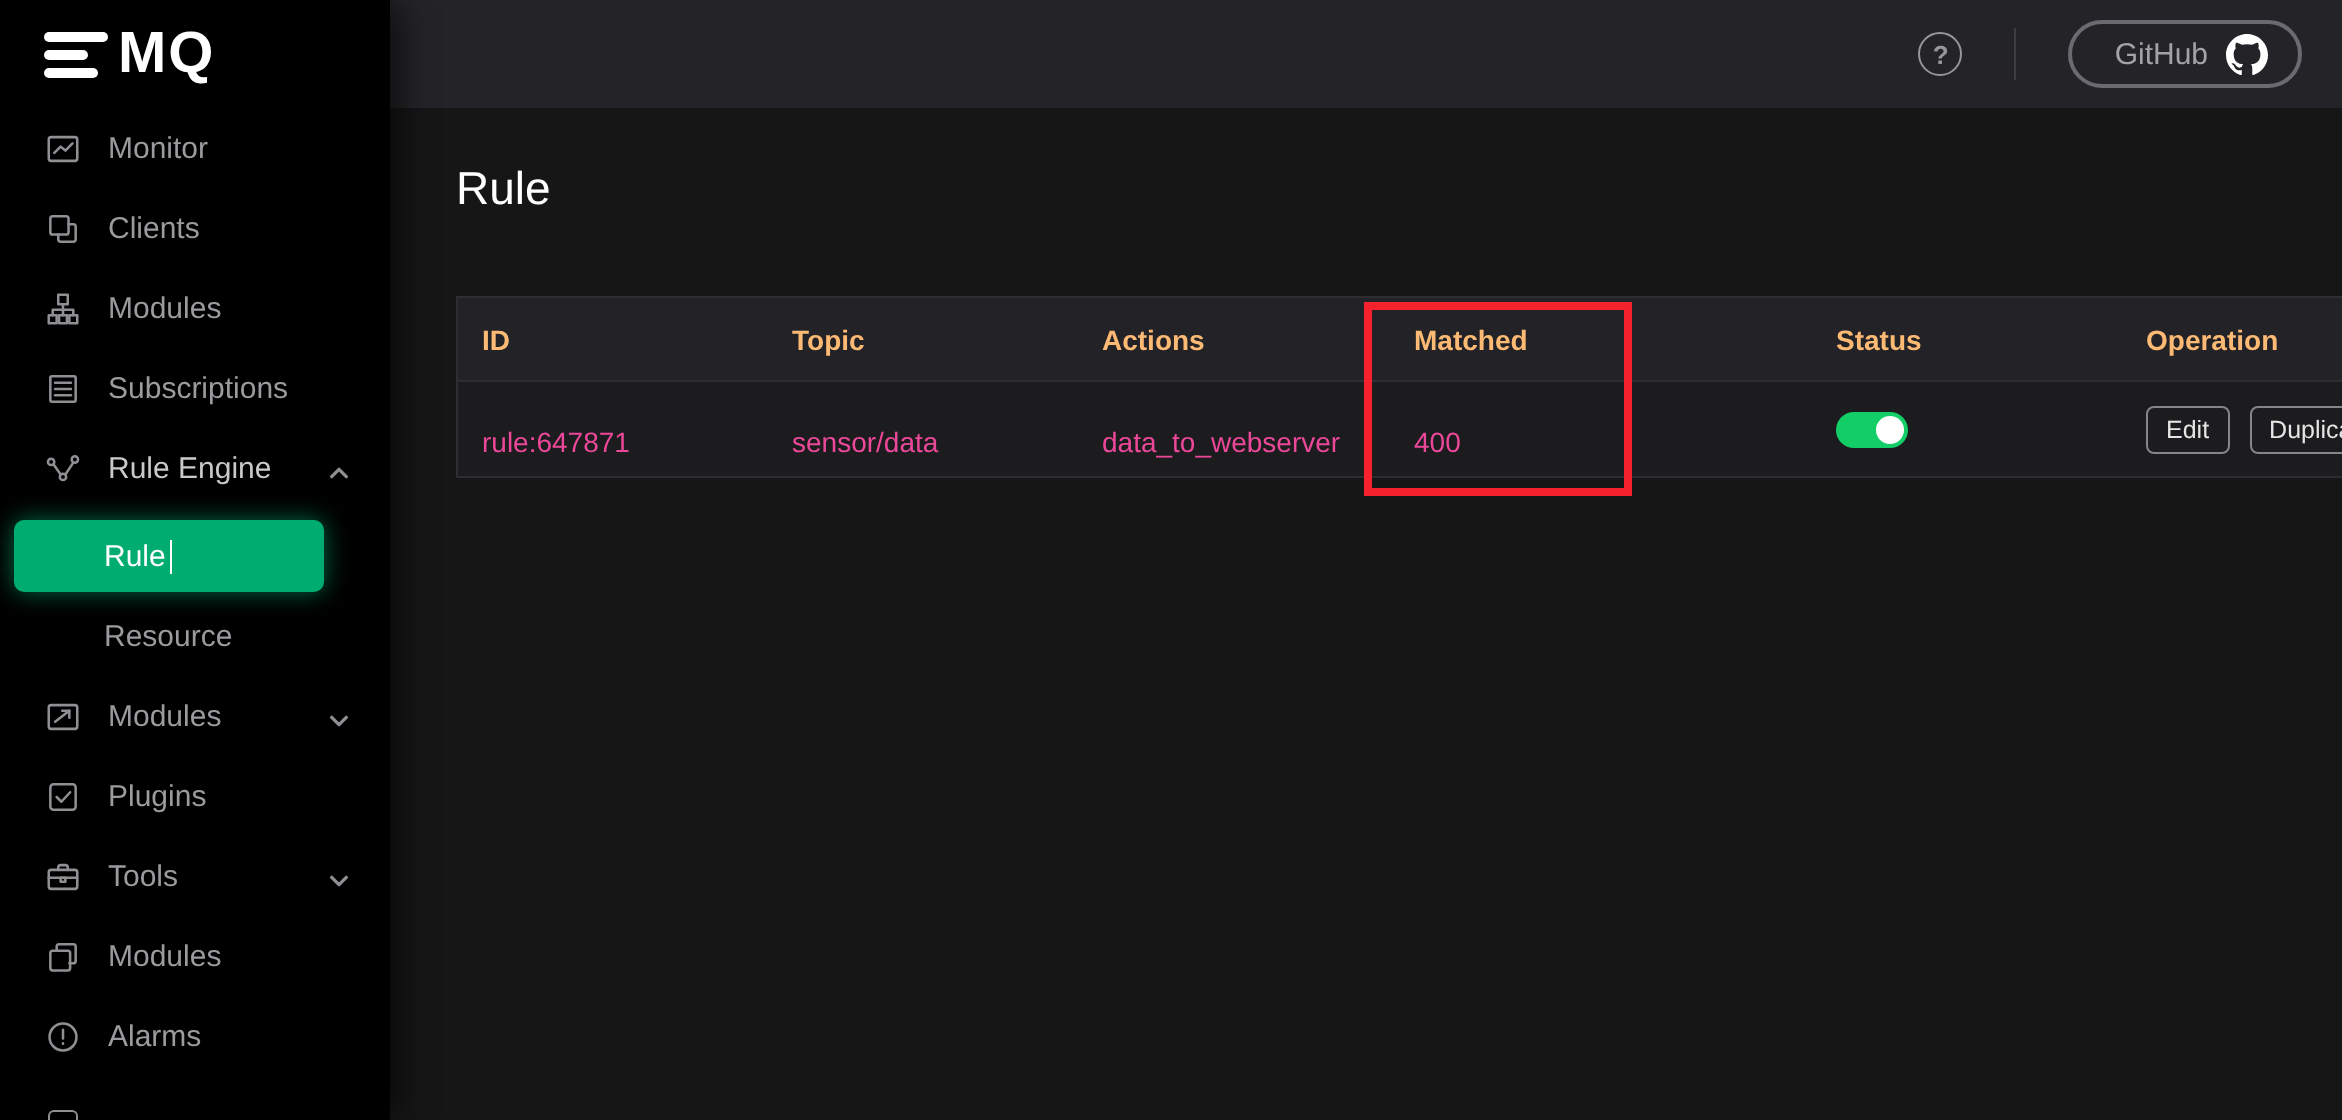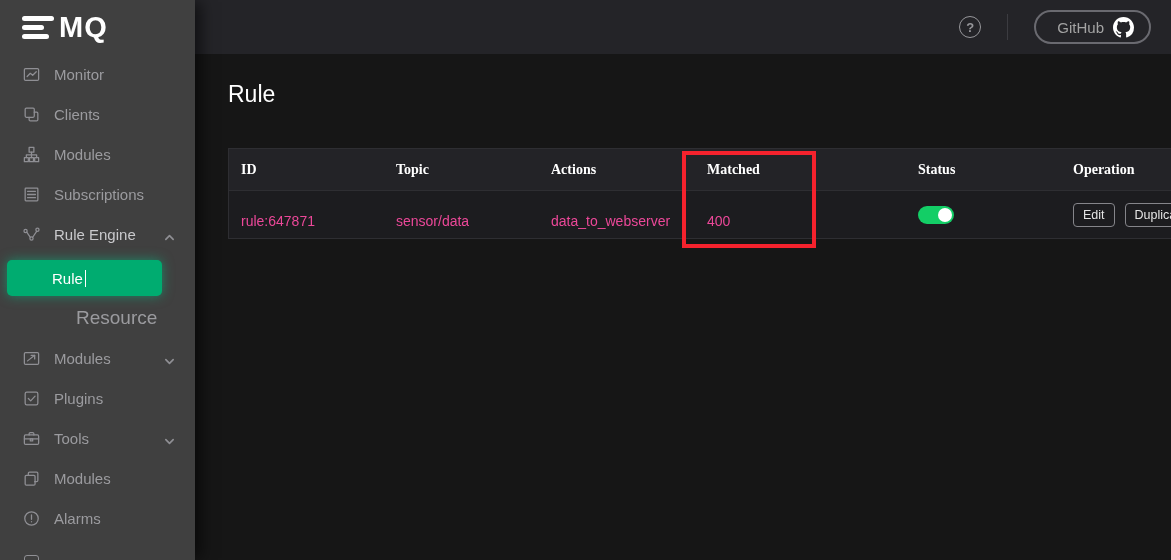--- a/index.html
+++ b/index.html
@@ -7,21 +7,21 @@
   body {
     background: #161616;
     font-family: "Liberation Sans", sans-serif;
     position: relative;
     color: #cfcfd2;
   }
 
   
   .sidebar {
     position: absolute; left: 0; top: 0; width: 195px; height: 560px;
-    background: #404040; z-index: 5;
+    background: #000000; z-index: 5;
     box-shadow: 8px 0 14px -2px rgba(0,0,0,0.55);
   }
   .logo {
     height: 54px; display: flex; align-items: center; padding-left: 22px;
   }
   .logo-bars { display: inline-flex; flex-direction: column; gap: 4px; margin-right: 5px; }
   .logo-bars span { display: block; height: 5px; background: #ffffff; border-radius: 2.5px; }
   .logo-bars span:nth-child(1) { width: 32px; }
   .logo-bars span:nth-child(2) { width: 22px; }
   .logo-bars span:nth-child(3) { width: 27px; }
@@ -39,22 +39,22 @@
   .chevron svg { width: 100%; height: 100%; stroke: #8f8f94; fill: none; stroke-width: 1.8; stroke-linecap: round; stroke-linejoin: round; }
 
   .submenu-active {
     height: 36px; width: 155px; margin: 6px 0 2px 7px; border-radius: 5px;
     background: #00ac70; color: #ffffff; display: flex; align-items: center;
     padding-left: 45px; font-size: 15px; cursor: pointer;
     box-shadow: 0 0 12px rgba(0,195,135,0.55);
   }
   .caret { display: inline-block; width: 1.5px; height: 17px; background: #ffffff; margin-left: 2px; }
   .submenu-item {
-    height: 40px; display: flex; align-items: center; padding-left: 76px;
-    color: #9b9b9f; font-size: 19px; cursor: pointer;
+    height: 40px; display: flex; align-items: center; padding-left: 52px;
+    color: #9b9b9f; font-size: 15px; cursor: pointer;
   }
   .partial-icon {
     position: absolute; left: 24px; top: 555px; width: 15px; height: 12px;
     border: 1.6px solid #8f8f94; border-radius: 3px;
   }
 
   
   .topbar {
     position: absolute; left: 195px; right: 0; top: 0; height: 54px;
     background: #242428; display: flex; align-items: center; justify-content: flex-end;
@@ -80,21 +80,21 @@
 
   .rule-table {
     position: absolute; left: 33px; top: 94px; width: 1012px;
     border: 1px solid #2e2e32; border-bottom: none;
   }
   .t-header {
     display: grid; grid-template-columns: 155px 155px 156px 211px 155px 180px;
     background: #232327; height: 42px; align-items: center;
     border-bottom: 1px solid #2e2e32;
   }
-  .t-header .th { color: #ffffff; font-size: 14px; font-weight: bold; padding-left: 12px; font-family: Liberation Serif, serif; }
+  .t-header .th { color: #fdba74; font-size: 14px; font-weight: bold; padding-left: 12px; }
   .t-row {
     display: grid; grid-template-columns: 155px 155px 156px 211px 155px 180px;
     background: #1c1c1f; height: 48px; align-items: center;
     border-bottom: 1px solid #2e2e32;
   }
   .t-row .td { color: #ec4899; font-size: 14px; padding-left: 12px; white-space: nowrap; margin-top: 12px; }
   .td-link { color: #34c388; cursor: pointer; }
 
   .toggle {
     width: 36px; height: 18px; border-radius: 9px; background: #13ce66;

